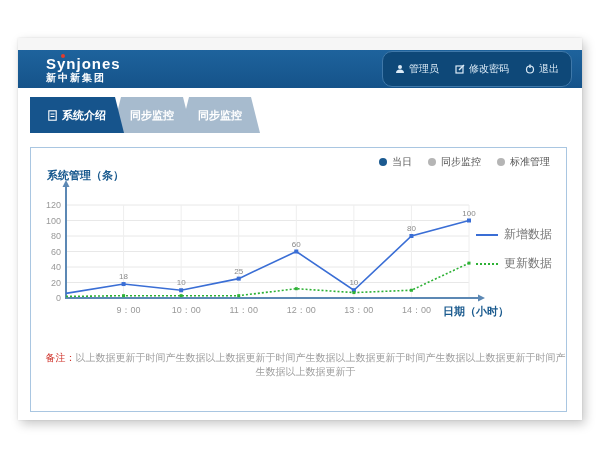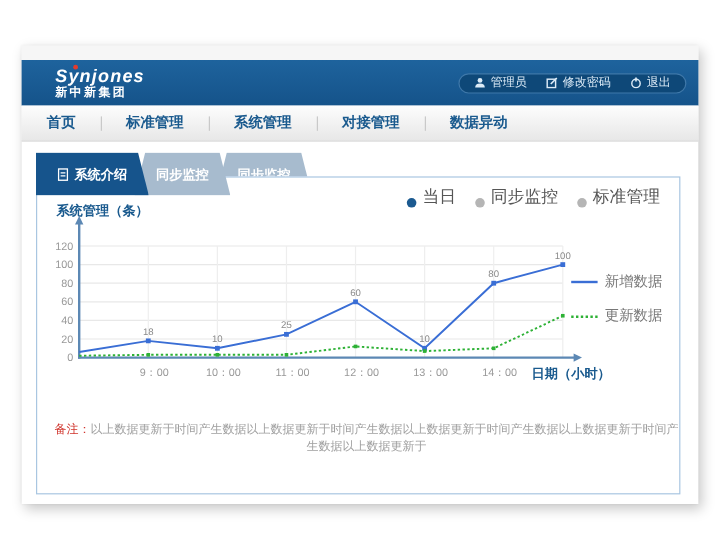--- a/index.html
+++ b/index.html
@@ -7,26 +7,26 @@
     font-family:"Liberation Sans","DejaVu Sans",sans-serif; }
   .window { position:absolute; left:18px; top:38px; width:564px; height:382px;
     background:#fff; box-shadow:3px 4px 10px rgba(0,0,0,0.22), 0 0 2px rgba(0,0,0,0.10); }
   .window-topstrip { height:12px; background:#f6f6f6; }
 
   
   .app-header { height:38px; background:linear-gradient(#1e639d,#15538a);
     display:flex; align-items:center; }
   .logo { margin-left:28px; display:flex; flex-direction:column; line-height:1;
     color:#fff; position:relative; }
-  .logo-title { font-size:15px; font-weight:bold; font-style:italic; letter-spacing:1px; }
+  .logo-title { font-size:15px; font-weight:bold; letter-spacing:1px; }
   .logo-dot { position:absolute; left:15px; top:-2px; width:4px; height:4px;
     border-radius:50%; background:#e23b2e; }
   .logo-sub { font-size:10px; font-weight:bold; letter-spacing:2px; margin-top:2px; }
   .app-title { color:#fff; font-size:14px; margin-left:14px; margin-top:2px; }
-  .user-pill { margin-left:auto; margin-right:10px; height:17px;
+  .user-pill { margin-left:auto; margin-right:10px; height:36px;
     background:#0e4878; border:1px solid #3f78a9; border-radius:10px;
     display:flex; align-items:center; padding:0 12px; gap:16px; }
   .pill-item { display:flex; align-items:center; gap:4px; color:#dcebf7;
     font-size:10px; cursor:pointer; }
   .pill-item svg { display:block; }
 
   
   .nav { height:30px; background:linear-gradient(#fdfdfd,#e7e7e7);
     border-bottom:1px solid #d5d5d5; display:flex; align-items:center; }
   .nav-item { padding:0 21px; font-size:12px; font-weight:bold; color:#1a5a8e;
@@ -41,21 +41,21 @@
   .tab.active { background:#16548c; clip-path:polygon(0 0, calc(100% - 9px) 0, 100% 100%, 0 100%);
     z-index:3; }
   .tab.inactive { background:#a7bbce; clip-path:polygon(9px 0, calc(100% - 9px) 0, 100% 100%, 0 100%);
     margin-left:-12px; z-index:1; }
   .tab.inactive:last-child { z-index:0; }
 
   
   .panel { position:absolute; left:12px; right:15px; top:109px; height:265px;
     background:#fff; border:1px solid #a9c6e1; }
   .filter-row { position:absolute; top:7px; right:16px; display:flex; gap:16px; }
-  .filter-opt { display:flex; align-items:flex-end; gap:5px; font-size:14px;
+  .filter-opt { display:flex; align-items:center; gap:5px; font-size:10px;
     color:#555; cursor:pointer; }
   .radio { width:8px; height:8px; border-radius:50%; }
   .radio.sel { background:#1b5a90; }
   .radio.unsel { background:#b5b5b5; }
   .ylabel { position:absolute; left:16px; top:20px; font-size:11px; font-weight:bold;
     color:#1a5a8e; }
   .xlabel { position:absolute; left:412px; top:156px; font-size:11px; font-weight:bold;
     color:#1a5a8e; }
   .chart-wrap { position:absolute; left:8px; top:26px; width:452px; height:158px; }
   .legend { position:absolute; right:8px; top:78px; width:82px; display:flex;
@@ -99,27 +99,20 @@
       <div class="pill-item">
         <svg width="10" height="10" viewBox="0 0 10 10">
           <circle cx="5" cy="5.5" r="3.5" fill="none" stroke="#dcebf7" stroke-width="1.2"></circle>
           <line x1="5" y1="0.5" x2="5" y2="4" stroke="#dcebf7" stroke-width="1.4"></line>
         </svg>
         <span>退出</span>
       </div>
     </div>
   </div>
 
-  <div class="nav">
-    <div class="nav-item">首页</div>
-    <div class="nav-item">标准管理</div>
-    <div class="nav-item">系统管理</div>
-    <div class="nav-item">对接管理</div>
-    <div class="nav-item">数据异动</div>
-  </div>
 
   <div class="tabs">
     <div class="tab active">
       <svg width="9" height="11" viewBox="0 0 9 11">
         <rect x="0.8" y="0.8" width="7.4" height="9.4" fill="none" stroke="#fff" stroke-width="1.1"></rect>
         <line x1="2.5" y1="4" x2="6.5" y2="4" stroke="#fff" stroke-width="1"></line>
         <line x1="2.5" y1="6.5" x2="6.5" y2="6.5" stroke="#fff" stroke-width="1"></line>
       </svg>
       <span>系统介绍</span>
     </div>

